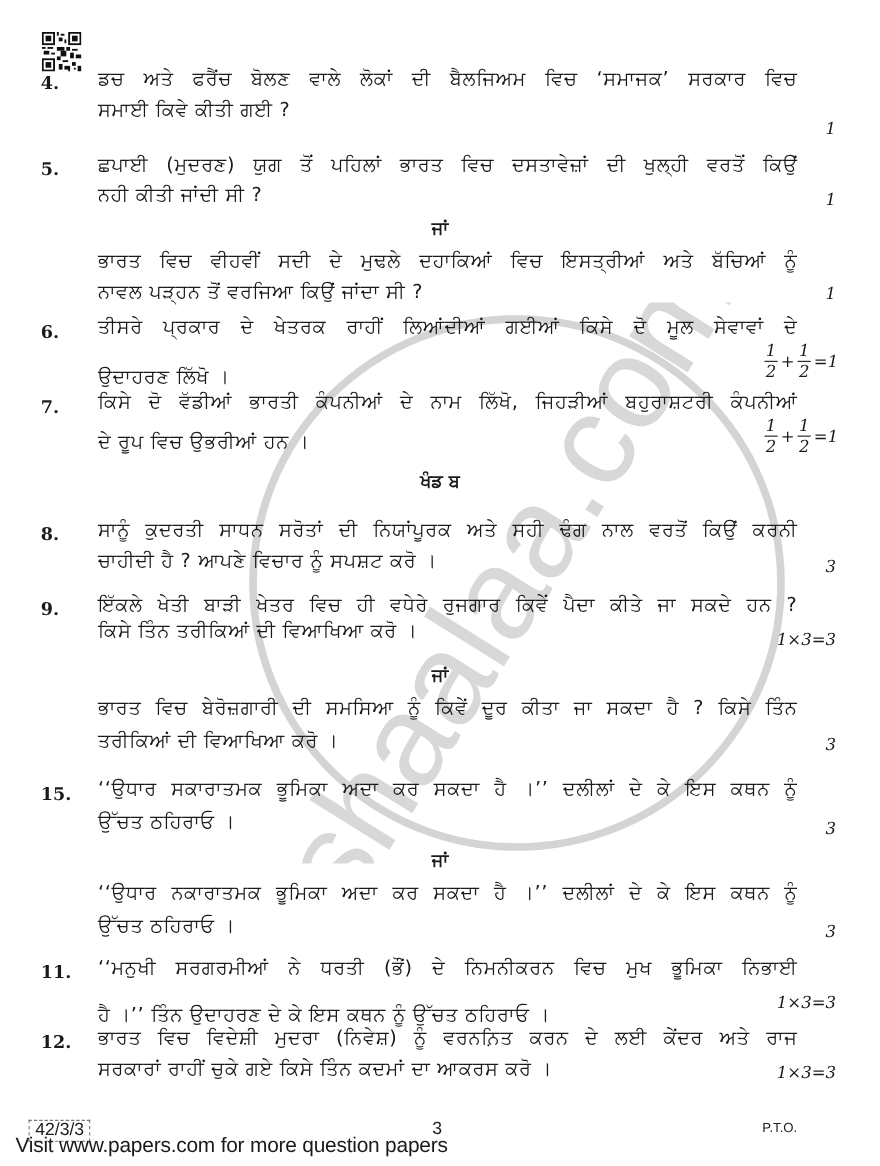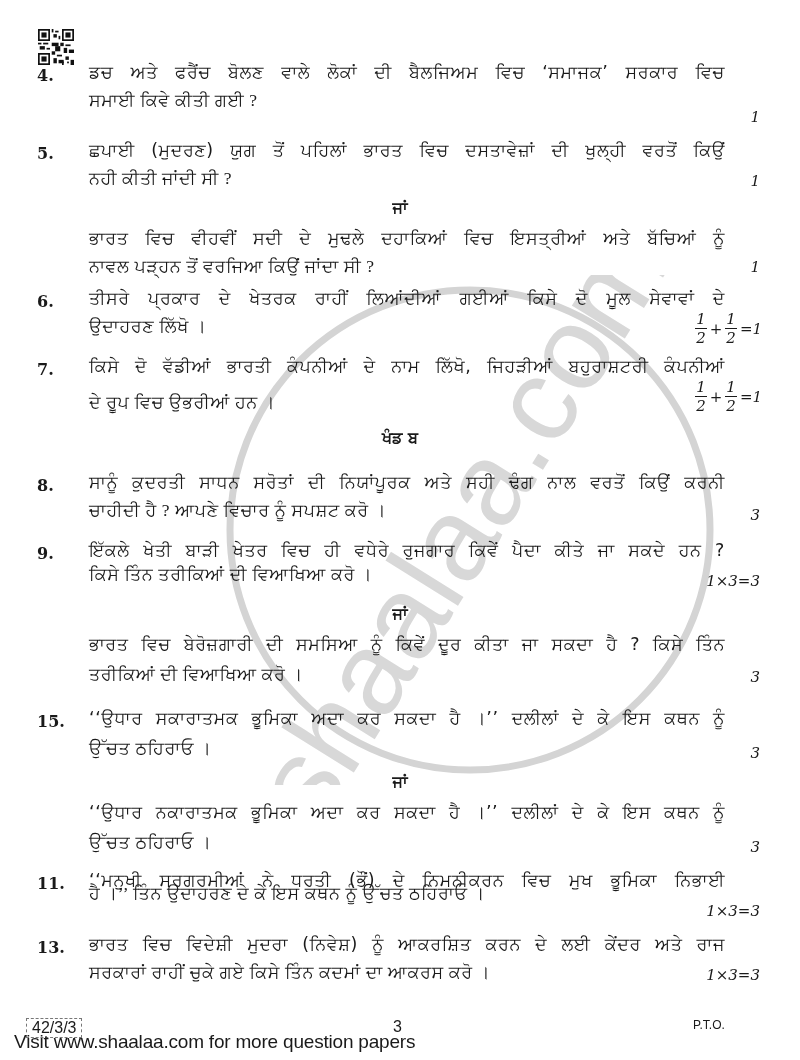--- a/index.html
+++ b/index.html
@@ -11,21 +11,21 @@
   .watermark { position: absolute; left: 215px; top: 275px; width: 510px; height: 510px; pointer-events: none; }
   .row { position: absolute; left: 0; width: 800px; }
   .qnum {
     position: absolute; left: 37px; font-family: "DejaVu Serif", serif; font-weight: bold;
     font-size: 16px;
   }
   .line {
     position: absolute; left: 89px; width: 636px; font-size: 17.5px; letter-spacing: 0.6px;
     white-space: nowrap; text-align: justify; text-align-last: justify;
   }
-  .line.last { text-align-last: left; font-family: Liberation Serif, serif; }
+  .line.last { text-align-last: left; }
   .marks {
     position: absolute; right: 40px; font-family: "DejaVu Serif", serif; font-style: italic;
     font-size: 15px;
   }
   .or { position: absolute; left: 0; width: 800px; text-align: center; font-weight: bold; font-size: 16px; }
   .frac { display: inline-flex; flex-direction: column; align-items: center; line-height: 1; vertical-align: middle; }
   .frac .n { border-bottom: 1px solid #1a1a1a; padding: 0 1px 1px; }
   .frac .d { padding-top: 2px; }
   .fracmarks { position: absolute; right: 38px; font-family: "DejaVu Serif", serif; font-style: italic; font-size: 15px; display: flex; align-items: center; gap: 3px; }
   .footer { position: absolute; left: 0; width: 800px; top: 1018px; font-family: "Liberation Sans", sans-serif; font-size: 17px; }
@@ -93,21 +93,21 @@
   <span class="marks" style="top:36px">1</span>
   <div class="or" style="top:62px">ਜਾਂ</div>
   <div class="line" style="top:92px">ਭਾਰਤ ਵਿਚ ਵੀਹਵੀਂ ਸਦੀ ਦੇ ਮੁਢਲੇ ਦਹਾਕਿਆਂ ਵਿਚ ਇਸਤ੍ਰੀਆਂ ਅਤੇ ਬੱਚਿਆਂ ਨੂੰ</div>
   <div class="line last" style="top:120px">ਨਾਵਲ ਪੜ੍ਹਨ ਤੋਂ ਵਰਜਿਆ ਕਿਉਂ ਜਾਂਦਾ ਸੀ ?</div>
   <span class="marks" style="top:122px">1</span>
 </div>
 
 <div class="row" style="top:284px">
   <span class="qnum" style="top:8px">6.</span>
   <div class="line" style="top:4px">ਤੀਸਰੇ ਪ੍ਰਕਾਰ ਦੇ ਖੇਤਰਕ ਰਾਹੀਂ ਲਿਆਂਦੀਆਂ ਗਈਆਂ ਕਿਸੇ ਦੋ ਮੂਲ ਸੇਵਾਵਾਂ ਦੇ</div>
-  <div class="line last" style="top:32px">ਉਦਾਹਰਣ ਲਿੱਖੋ ।</div>
+  <div class="line last" style="top:49px">ਉਦਾਹਰਣ ਲਿੱਖੋ ।</div>
   <div class="fracmarks" style="top:28px">
     <span class="frac">
         <span class="n">1</span>
         <span class="d">2</span>
       </span>
     <span>+</span>
     <span class="frac">
         <span class="n">1</span>
         <span class="d">2</span>
       </span>
@@ -160,29 +160,29 @@
   <span class="marks" style="top:40px">3</span>
   <div class="or" style="top:68px">ਜਾਂ</div>
   <div class="line" style="top:98px">‘‘ਉਧਾਰ ਨਕਾਰਾਤਮਕ ਭੂਮਿਕਾ ਅਦਾ ਕਰ ਸਕਦਾ ਹੈ ।’’ ਦਲੀਲਾਂ ਦੇ ਕੇ ਇਸ ਕਥਨ ਨੂੰ</div>
   <div class="line last" style="top:128px">ਉੱਚਤ ਠਹਿਰਾਓ ।</div>
   <span class="marks" style="top:134px">3</span>
 </div>
 
 <div class="row" style="top:866px">
   <span class="qnum" style="top:8px">11.</span>
   <div class="line" style="top:4px">‘‘ਮਨੁਖੀ ਸਰਗਰਮੀਆਂ ਨੇ ਧਰਤੀ (ਭੌਂ) ਦੇ ਨਿਮਨੀਕਰਨ ਵਿਚ ਮੁਖ ਭੂਮਿਕਾ ਨਿਭਾਈ</div>
-  <div class="line last" style="top:17px">ਹੈ ।’’ ਤਿੰਨ ਉਦਾਹਰਣ ਦੇ ਕੇ ਇਸ ਕਥਨ ਨੂੰ ਉੱਚਤ ਠਹਿਰਾਓ ।</div>
+  <div class="line last" style="top:47px">ਹੈ ।’’ ਤਿੰਨ ਉਦਾਹਰਣ ਦੇ ਕੇ ਇਸ ਕਥਨ ਨੂੰ ਉੱਚਤ ਠਹਿਰਾਓ ।</div>
   <span class="marks" style="top:36px">1×3=3</span>
 </div>
 
 <div class="row" style="top:930px">
-  <span class="qnum" style="top:8px">13.</span>
-  <div class="line" style="top:4px">ਭਾਰਤ ਵਿਚ ਵਿਦੇਸ਼ੀ ਮੁਦਰਾ (ਨਿਵੇਸ਼) ਨੂੰ ਆਕਰਸ਼ਿਤ ਕਰਨ ਦੇ ਲਈ ਕੇਂਦਰ ਅਤੇ ਰਾਜ</div>
+  <span class="qnum" style="top:8px">12.</span>
+  <div class="line" style="top:4px">ਭਾਰਤ ਵਿਚ ਵਿਦੇਸ਼ੀ ਮੁਦਰਾ (ਨਿਵੇਸ਼) ਨੂੰ ਵਰਨਨ਼ਿਤ ਕਰਨ ਦੇ ਲਈ ਕੇਂਦਰ ਅਤੇ ਰਾਜ</div>
   <div class="line last" style="top:32px">ਸਰਕਾਰਾਂ ਰਾਹੀਂ ਚੁਕੇ ਗਏ ਕਿਸੇ ਤਿੰਨ ਕਦਮਾਂ ਦਾ ਆਕਰਸ ਕਰੋ ।</div>
   <span class="marks" style="top:36px">1×3=3</span>
 </div>
 
 <div class="footer">
   <span class="code-box">42/3/3</span>
   <span class="pageno">3</span>
   <span class="pto">P.T.O.</span>
-  <span class="visit">Visit www.shaalaa.com for more question papers</span>
+  <span class="visit">Visit www.papers.com for more question papers</span>
 </div>
 
 </body></html>

